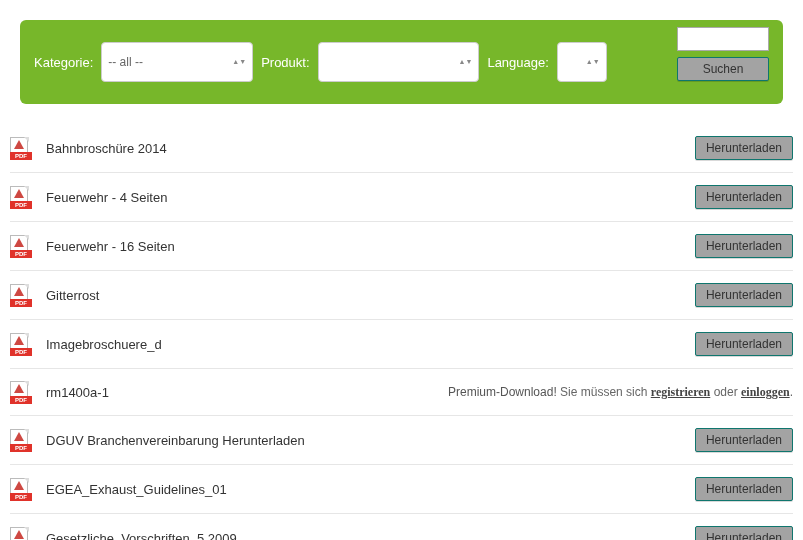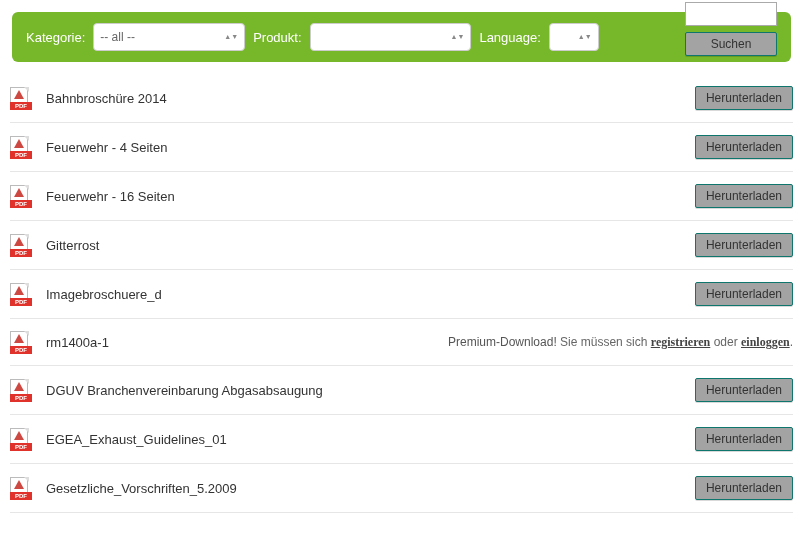--- a/index.html
+++ b/index.html
@@ -6,38 +6,38 @@
   body {
     font-family: Arial, Helvetica, sans-serif;
     font-size: 13px;
     color: #333;
     background: #fff;
     width: 803px;
   }
   .filter-bar {
     background: #77b72a;
     border-radius: 6px;
-    margin: 12px;
-    padding: 6px 14px;
+    margin: 20px;
+    padding: 22px 14px;
     display: flex;
     align-items: center;
     gap: 8px;
     color: #fff;
   }
   .filter-label {
     font-size: 13px;
     white-space: nowrap;
   }
   .select-wrap {
     display: inline-flex;
     align-items: center;
     background: #fff;
     border: 1px solid #ccc;
     border-radius: 4px;
-    height: 28px;
+    height: 40px;
     padding: 0 6px;
     position: relative;
   }
   .select-wrap select {
     border: none;
     outline: none;
     background: transparent;
     font-size: 12px;
     color: #666;
     height: 24px;
@@ -249,21 +249,21 @@
     </span>
   </div>
 
   <div class="row">
     <span class="pdf-icon">
         <span class="page"></span>
         <span class="fold"></span>
         <span class="tri"></span>
         <span class="band">PDF</span>
       </span>
-    <span class="title">DGUV Branchenvereinbarung Abgasabsaugung</span>
+    <span class="title">DGUV Branchenvereinbarung Herunterladen</span>
     <button class="btn dl-btn">Herunterladen</button>
   </div>
 
   <div class="row">
     <span class="pdf-icon">
         <span class="page"></span>
         <span class="fold"></span>
         <span class="tri"></span>
         <span class="band">PDF</span>
       </span>

